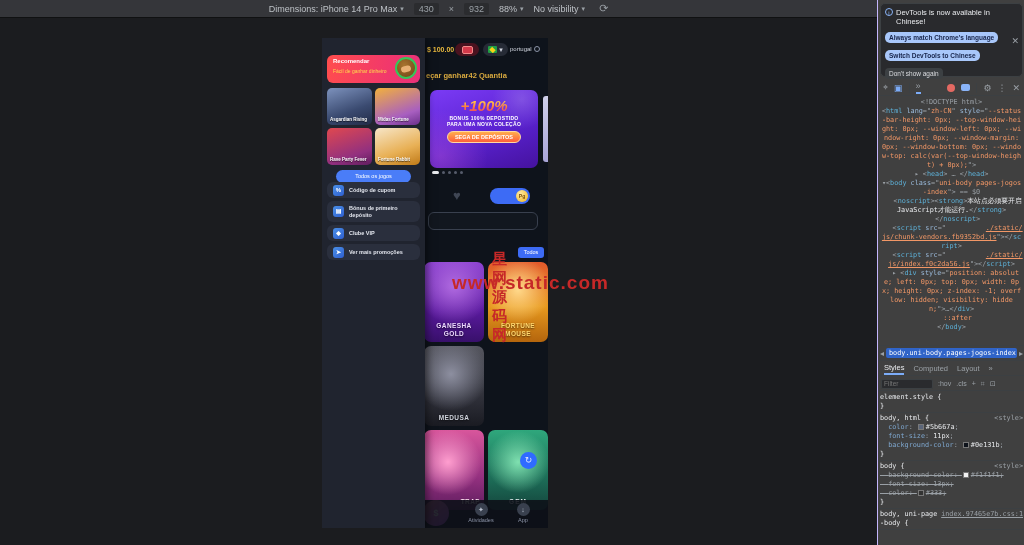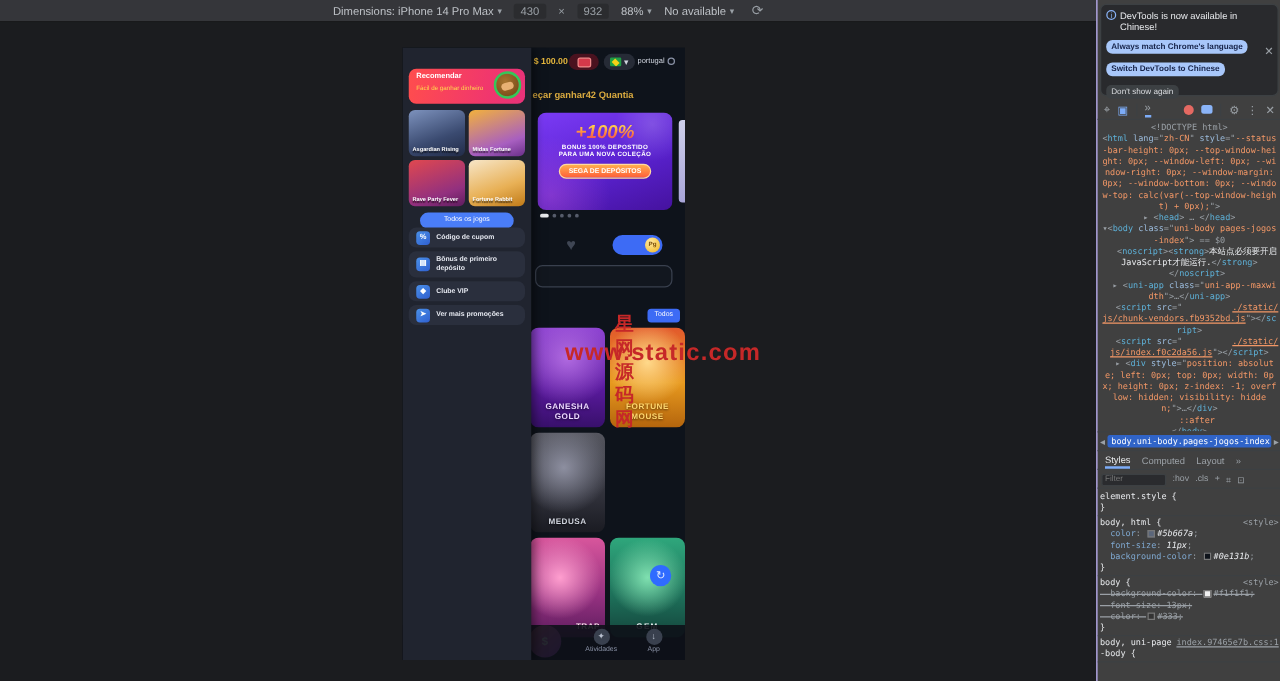--- a/index.html
+++ b/index.html
@@ -170,21 +170,21 @@
   .dt-sp { flex:1; }
 
   .code { position:absolute; left:0; width:147px; overflow:hidden;
           font-family:"DejaVu Sans Mono", monospace; font-size:6.8px; line-height:9px; }
   #eltree { top:97px; height:248px; padding:1px 2px;text-align:center; }
   .cl { white-space:pre-wrap; word-break:break-all; }
   .tk-p { color:#9aa0a6; } .tk-t { color:#5db0d7; } .tk-a { color:#9bbbdc; }
   .tk-v { color:#f29766; } .tk-x { color:#e8eaed; } .tk-m { color:#9aa0a6; }
   .tk-arrow { color:#9aa0a6; }
   .tk-link { color:#f29766; text-decoration:underline;margin-left:40px; }
-  .tk-sel { color:#e8eaed; } .tk-pn { color:#7fa8d0; } .tk-pv { color:#e8eaed;font-style:italic; }
+  .tk-sel { color:#e8eaed; } .tk-pn { color:#7fa8d0; } .tk-pv { color:#e8eaed; }
   .tk-strike { color:#9aa0a6; text-decoration:line-through; }
   .tk-src { float:right; color:#9aa0a6; }
   .tk-underline { text-decoration:underline; }
   .tk-swatch { display:inline-block; width:6px; height:6px; border:1px solid #787878;
                margin:0 2px 0 1px; vertical-align:-1px; }
 
   .crumbs { position:absolute; left:0; top:345px; width:147px; height:15px; border-top:1px solid #3c4043;
             display:flex; align-items:center; gap:2px; padding:0 2px; }
   .crumb-arrow { color:#9aa0a6; font-size:8px; }
   .crumb-chip { background:#3064c8; color:#fff; font-size:6.8px; padding:1px 3px; border-radius:2px;
@@ -214,21 +214,21 @@
       <span class="caret">▾</span>
     </span>
     <span class="dim-box">430</span>
     <span style="color:#9aa0a6;">×</span>
     <span class="dim-box">932</span>
     <span class="devbar-item">
       <span>88%</span>
       <span class="caret">▾</span>
     </span>
     <span class="devbar-item">
-      <span>No available</span>
+      <span>No visibility</span>
       <span class="caret">▾</span>
     </span>
     <span class="rotate">⟳</span>
   </div>
 
   <div id="emu">
     <div id="phone">
 
       <span class="balance">$ 100.00</span>
       <span class="dep-btn">
@@ -382,21 +382,20 @@
       <span>✕</span>
     </div>
 
     <div id="eltree" class="code">
         <div class="cl"><span class="tk-p">&lt;!DOCTYPE html&gt;</span></div>
         <div class="cl"><span class="tk-p">&lt;</span><span class="tk-t">html</span><span class="tk-a"> lang</span><span class="tk-p">="</span><span class="tk-v">zh-CN</span><span class="tk-p">"</span><span class="tk-a"> style</span><span class="tk-p">="</span><span class="tk-v">--status-bar-height: 0px; --top-window-height: 0px; --window-left: 0px; --window-right: 0px; --window-margin: 0px; --window-bottom: 0px; --window-top: calc(var(--top-window-height) + 0px);</span><span class="tk-p">"&gt;</span></div>
         <div class="cl"><span class="tk-arrow">▸ </span><span class="tk-p">&lt;</span><span class="tk-t">head</span><span class="tk-p">&gt;</span><span class="tk-p"> … </span><span class="tk-p">&lt;/</span><span class="tk-t">head</span><span class="tk-p">&gt;</span></div>
         <div class="cl"><span class="tk-arrow">▾</span><span class="tk-p">&lt;</span><span class="tk-t">body</span><span class="tk-a"> class</span><span class="tk-p">="</span><span class="tk-v">uni-body pages-jogos-index</span><span class="tk-p">"&gt;</span><span class="tk-m"> == $0</span></div>
         <div class="cl"><span class="tk-p">   &lt;</span><span class="tk-t">noscript</span><span class="tk-p">&gt;&lt;</span><span class="tk-t">strong</span><span class="tk-p">&gt;</span><span class="tk-x">本站点必须要开启JavaScript才能运行.</span><span class="tk-p">&lt;/</span><span class="tk-t">strong</span><span class="tk-p">&gt;</span></div>
         <div class="cl"><span class="tk-p">   &lt;/</span><span class="tk-t">noscript</span><span class="tk-p">&gt;</span></div>
-        <div class="cl"><span class="tk-arrow">  ▸ </span><span class="tk-p">&lt;</span><span class="tk-t">uni-app</span><span class="tk-a"> class</span><span class="tk-p">="</span><span class="tk-v">uni-app--maxwidth</span><span class="tk-p">"&gt;</span><span class="tk-p">…</span><span class="tk-p">&lt;/</span><span class="tk-t">uni-app</span><span class="tk-p">&gt;</span></div>
         <div class="cl"><span class="tk-p">   &lt;</span><span class="tk-t">script</span><span class="tk-a"> src</span><span class="tk-p">="</span><span class="tk-link">./static/js/chunk-vendors.fb9352bd.js</span><span class="tk-p">"&gt;</span><span class="tk-p">&lt;/</span><span class="tk-t">script</span><span class="tk-p">&gt;</span></div>
         <div class="cl"><span class="tk-p">   &lt;</span><span class="tk-t">script</span><span class="tk-a"> src</span><span class="tk-p">="</span><span class="tk-link">./static/js/index.f0c2da56.js</span><span class="tk-p">"&gt;</span><span class="tk-p">&lt;/</span><span class="tk-t">script</span><span class="tk-p">&gt;</span></div>
         <div class="cl"><span class="tk-arrow">  ▸ </span><span class="tk-p">&lt;</span><span class="tk-t">div</span><span class="tk-a"> style</span><span class="tk-p">="</span><span class="tk-v">position: absolute; left: 0px; top: 0px; width: 0px; height: 0px; z-index: -1; overflow: hidden; visibility: hidden;</span><span class="tk-p">"&gt;</span><span class="tk-p">…</span><span class="tk-p">&lt;/</span><span class="tk-t">div</span><span class="tk-p">&gt;</span></div>
         <div class="cl"><span class="tk-v">   ::after</span></div>
         <div class="cl"><span class="tk-p">&lt;/</span><span class="tk-t">body</span><span class="tk-p">&gt;</span></div>
       </div>
 
     <div class="crumbs">
       <span class="crumb-arrow">◂</span>
       <span class="crumb-chip">body.uni-body.pages-jogos-index</span>

